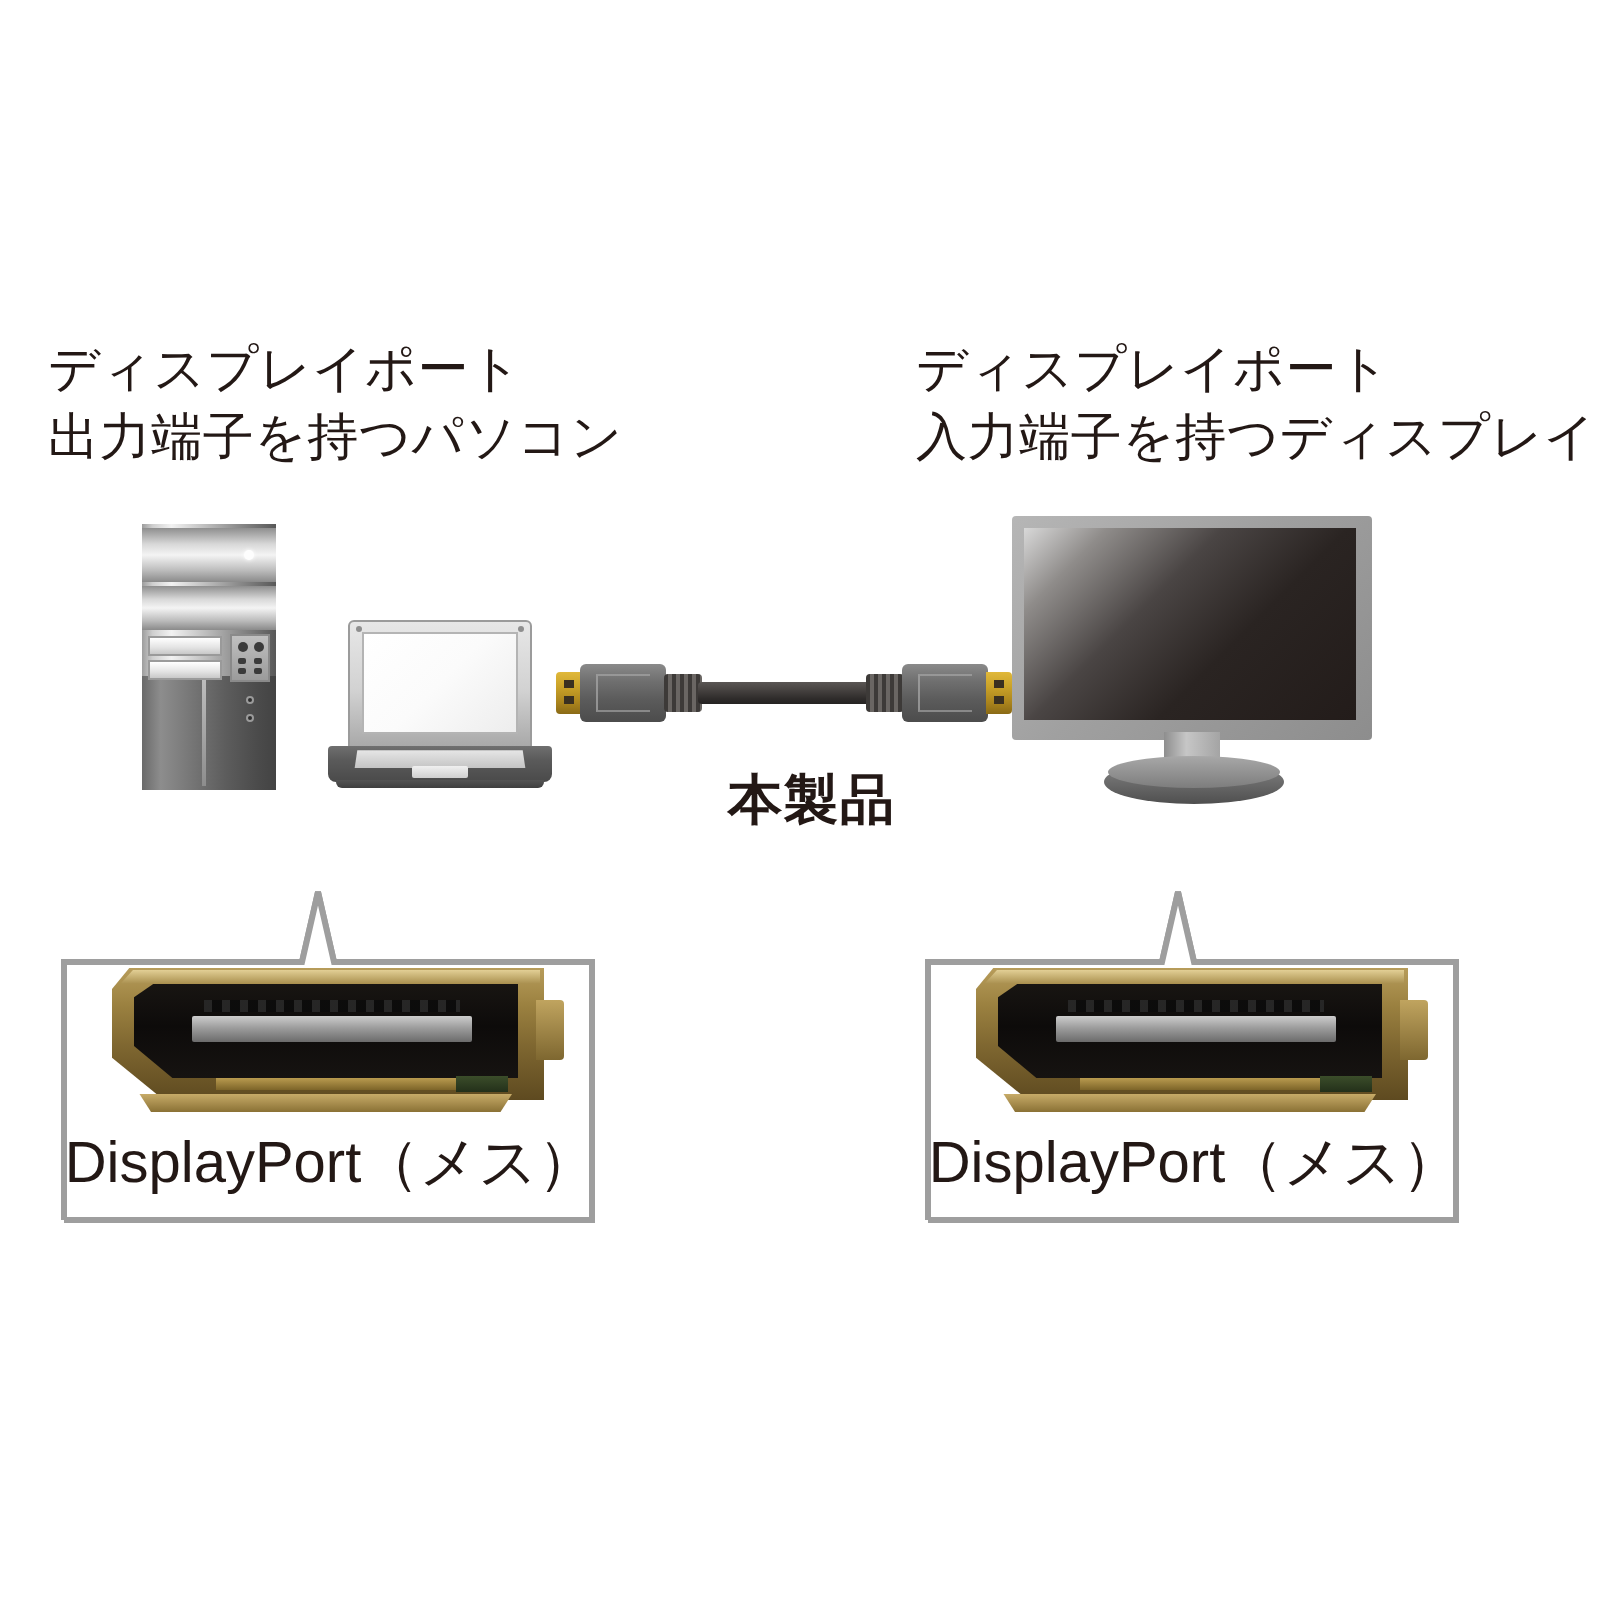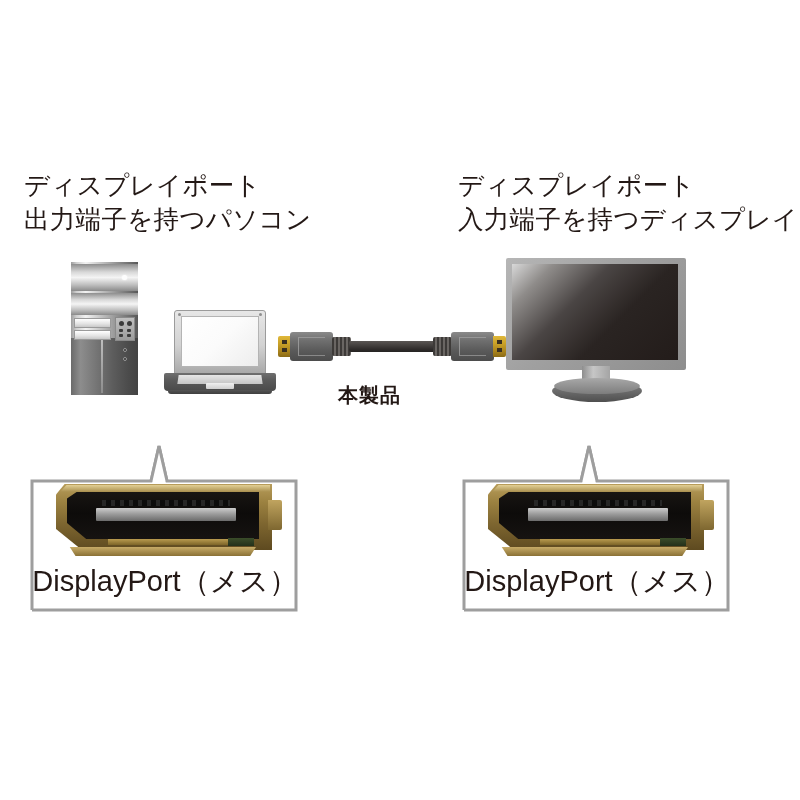--- a/index.html
+++ b/index.html
@@ -36,22 +36,22 @@
     font-weight: 400;
   }
   #label-pc  { left: 8px;  top: 168px; }
   #label-mon { left: 442px; top: 168px; }
 
   .product-label {
     position: absolute;
     left: 322px;
     top: 382px;
     width: 110px;
-    text-align: left;
-    font-size: 20px;
+    text-align: right;
+    font-size: 27px;
     font-weight: 700;
     letter-spacing: 1px;
     color: #231815;
   }
 
   
   #tower {
     position: absolute;
     left: 55px;
     top: 262px;

